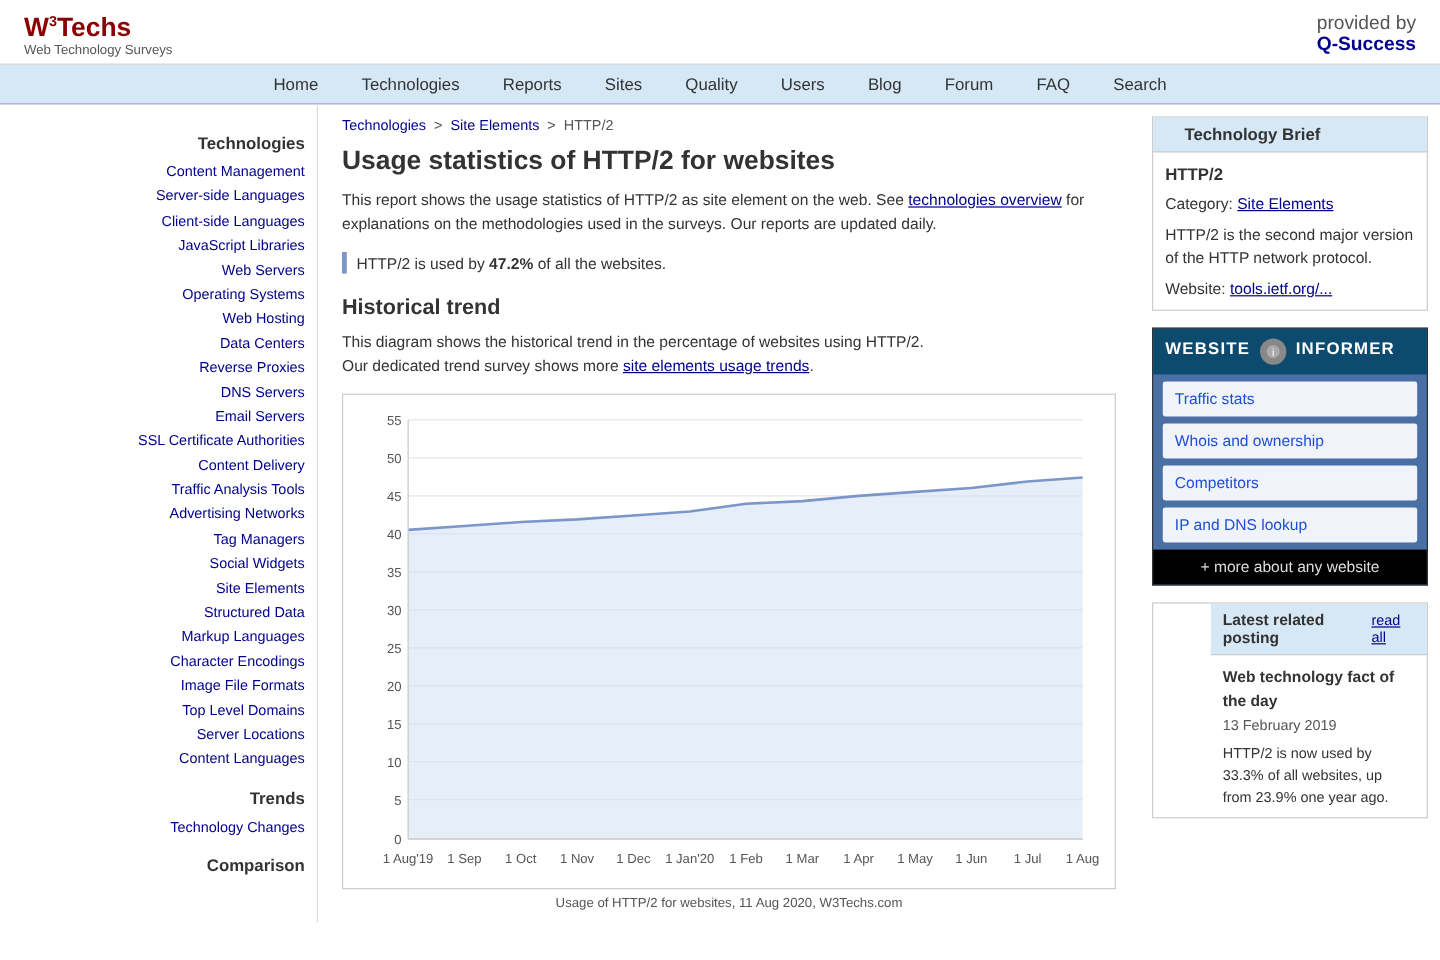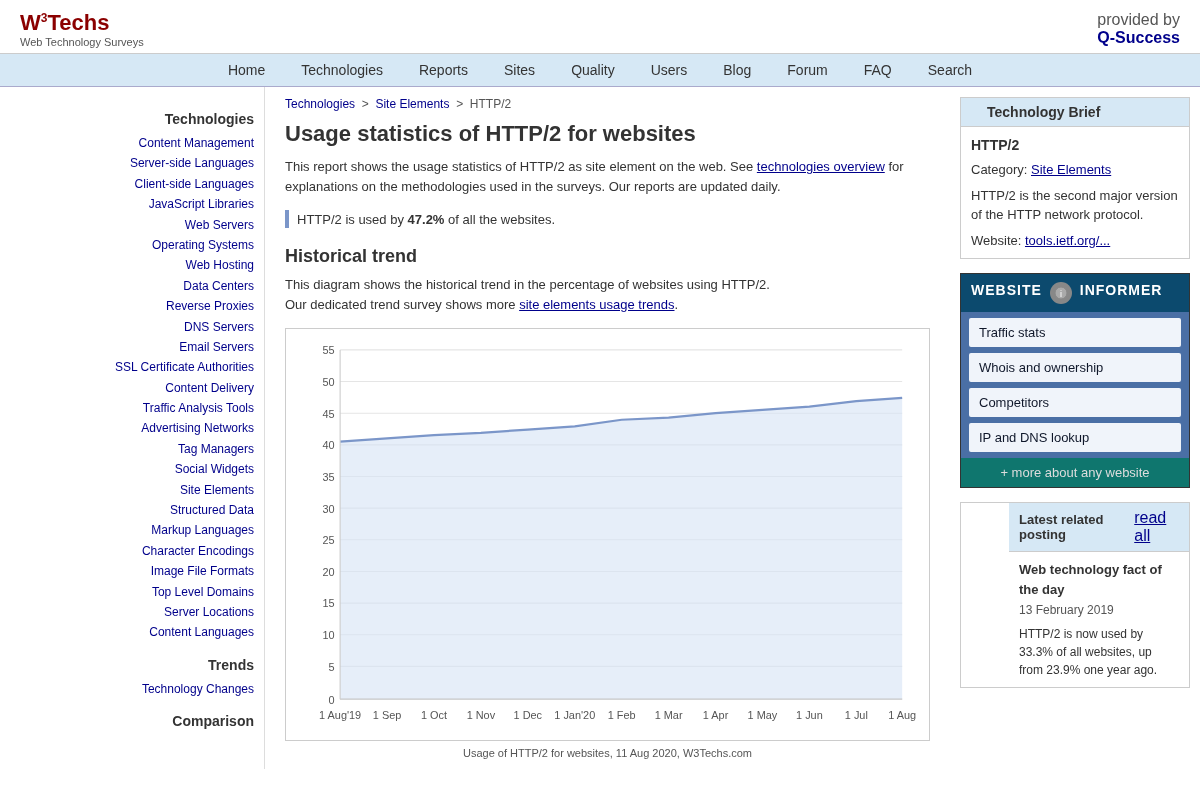--- a/index.html
+++ b/index.html
@@ -66,27 +66,27 @@
     #tech-brief-content .desc { margin-bottom: 6px; }
     #tech-brief-content .website { }
     #tech-brief-content .website a { color: #00008b; }
 
     
     #wi-widget { background: #4a6fa5; border: 1px solid #333; margin-bottom: 14px; }
     #wi-header { display: flex; align-items: flex-start; background: #0c4a6e; padding: 8px 10px; }
     #wi-header .wi-website { color: #fff; font-size: 14px; font-weight: bold; letter-spacing: 1px; }
     #wi-header .wi-circle { width: 22px; height: 22px; border-radius: 50%; background: #888; margin: 0 8px; display: flex; align-items: center; justify-content: center; }
     #wi-header .wi-informer { color: #fff; font-size: 14px; font-weight: bold; letter-spacing: 1px; }
-    .wi-item { display: block; background: #f0f4fa; margin: 6px 8px; padding: 7px 10px; color: #0f172a; font-size: 13px; border-radius: 2px; text-decoration: none; }
-    #wi-more { background: #0f766e; color: #ddd; text-align: center; padding: 7px; font-size: 13px; margin-top: 4px; cursor: pointer; }
+    .wi-item { display: block; background: #f0f4fa; margin: 6px 8px; padding: 7px 10px; color: #1d4ed8; font-size: 13px; border-radius: 2px; text-decoration: none; }
+    #wi-more { background: #000000; color: #ddd; text-align: center; padding: 7px; font-size: 13px; margin-top: 4px; cursor: pointer; }
 
     
     #latest-posting { border: 1px solid #ccc; padding-left: 48px; }
     #latest-posting-title { background: #d6e8f5; padding: 6px 10px; font-weight: bold; font-size: 13px; border-bottom: 1px solid #ccc; display: flex; justify-content: space-between; align-items: center; }
-    #latest-posting-title a { color: #00008b; font-size: 16px; font-weight: normal; }
+    #latest-posting-title a { color: #00008b; font-size: 12px; font-weight: normal; }
     #latest-posting-content { padding: 8px 10px; font-size: 12px; line-height: 1.5; }
     #latest-posting-content .fact-title { font-weight: bold; font-size: 13px; margin-bottom: 2px; }
     #latest-posting-content .fact-date { color: #555; margin-bottom: 6px; }
     #latest-posting-content .fact-text { color: #333; }
 
     
     .chart-svg { width: 100%; }
     .axis-line { stroke: #ccc; stroke-width: 1; }
     .grid-line { stroke: #e5e5e5; stroke-width: 1; }
     .data-line { fill: none; stroke: #7b96c9; stroke-width: 2; }

